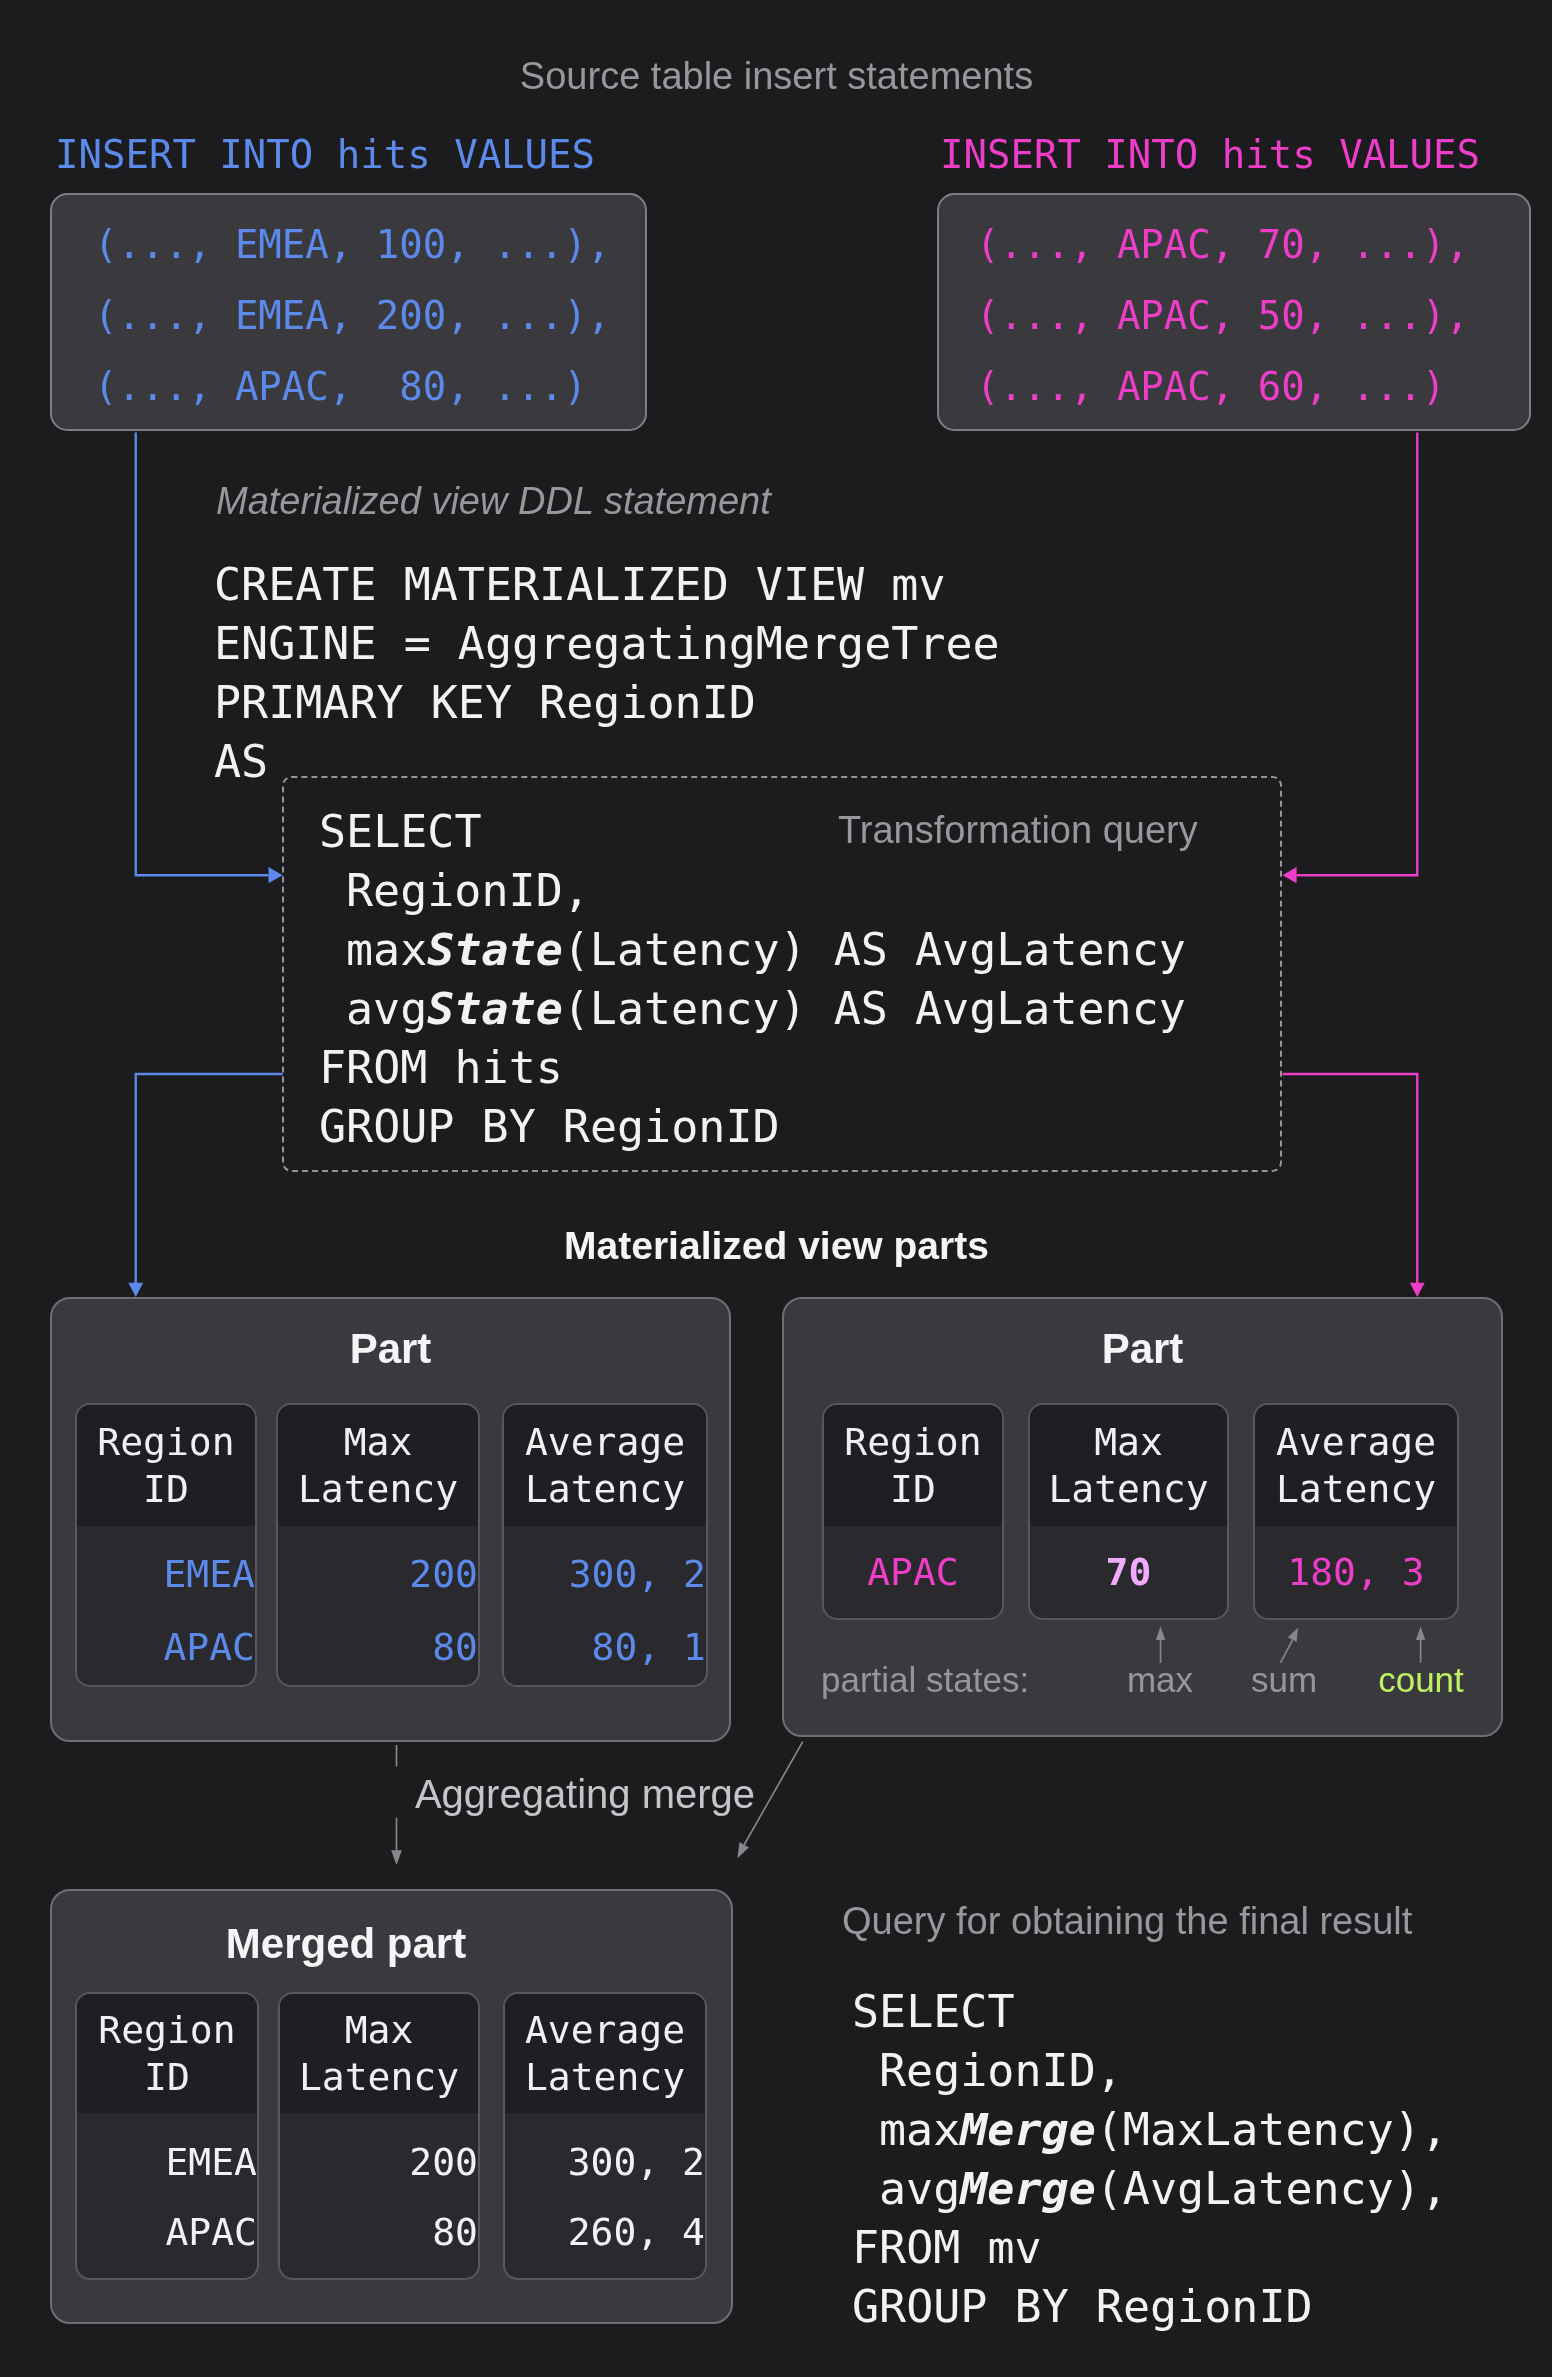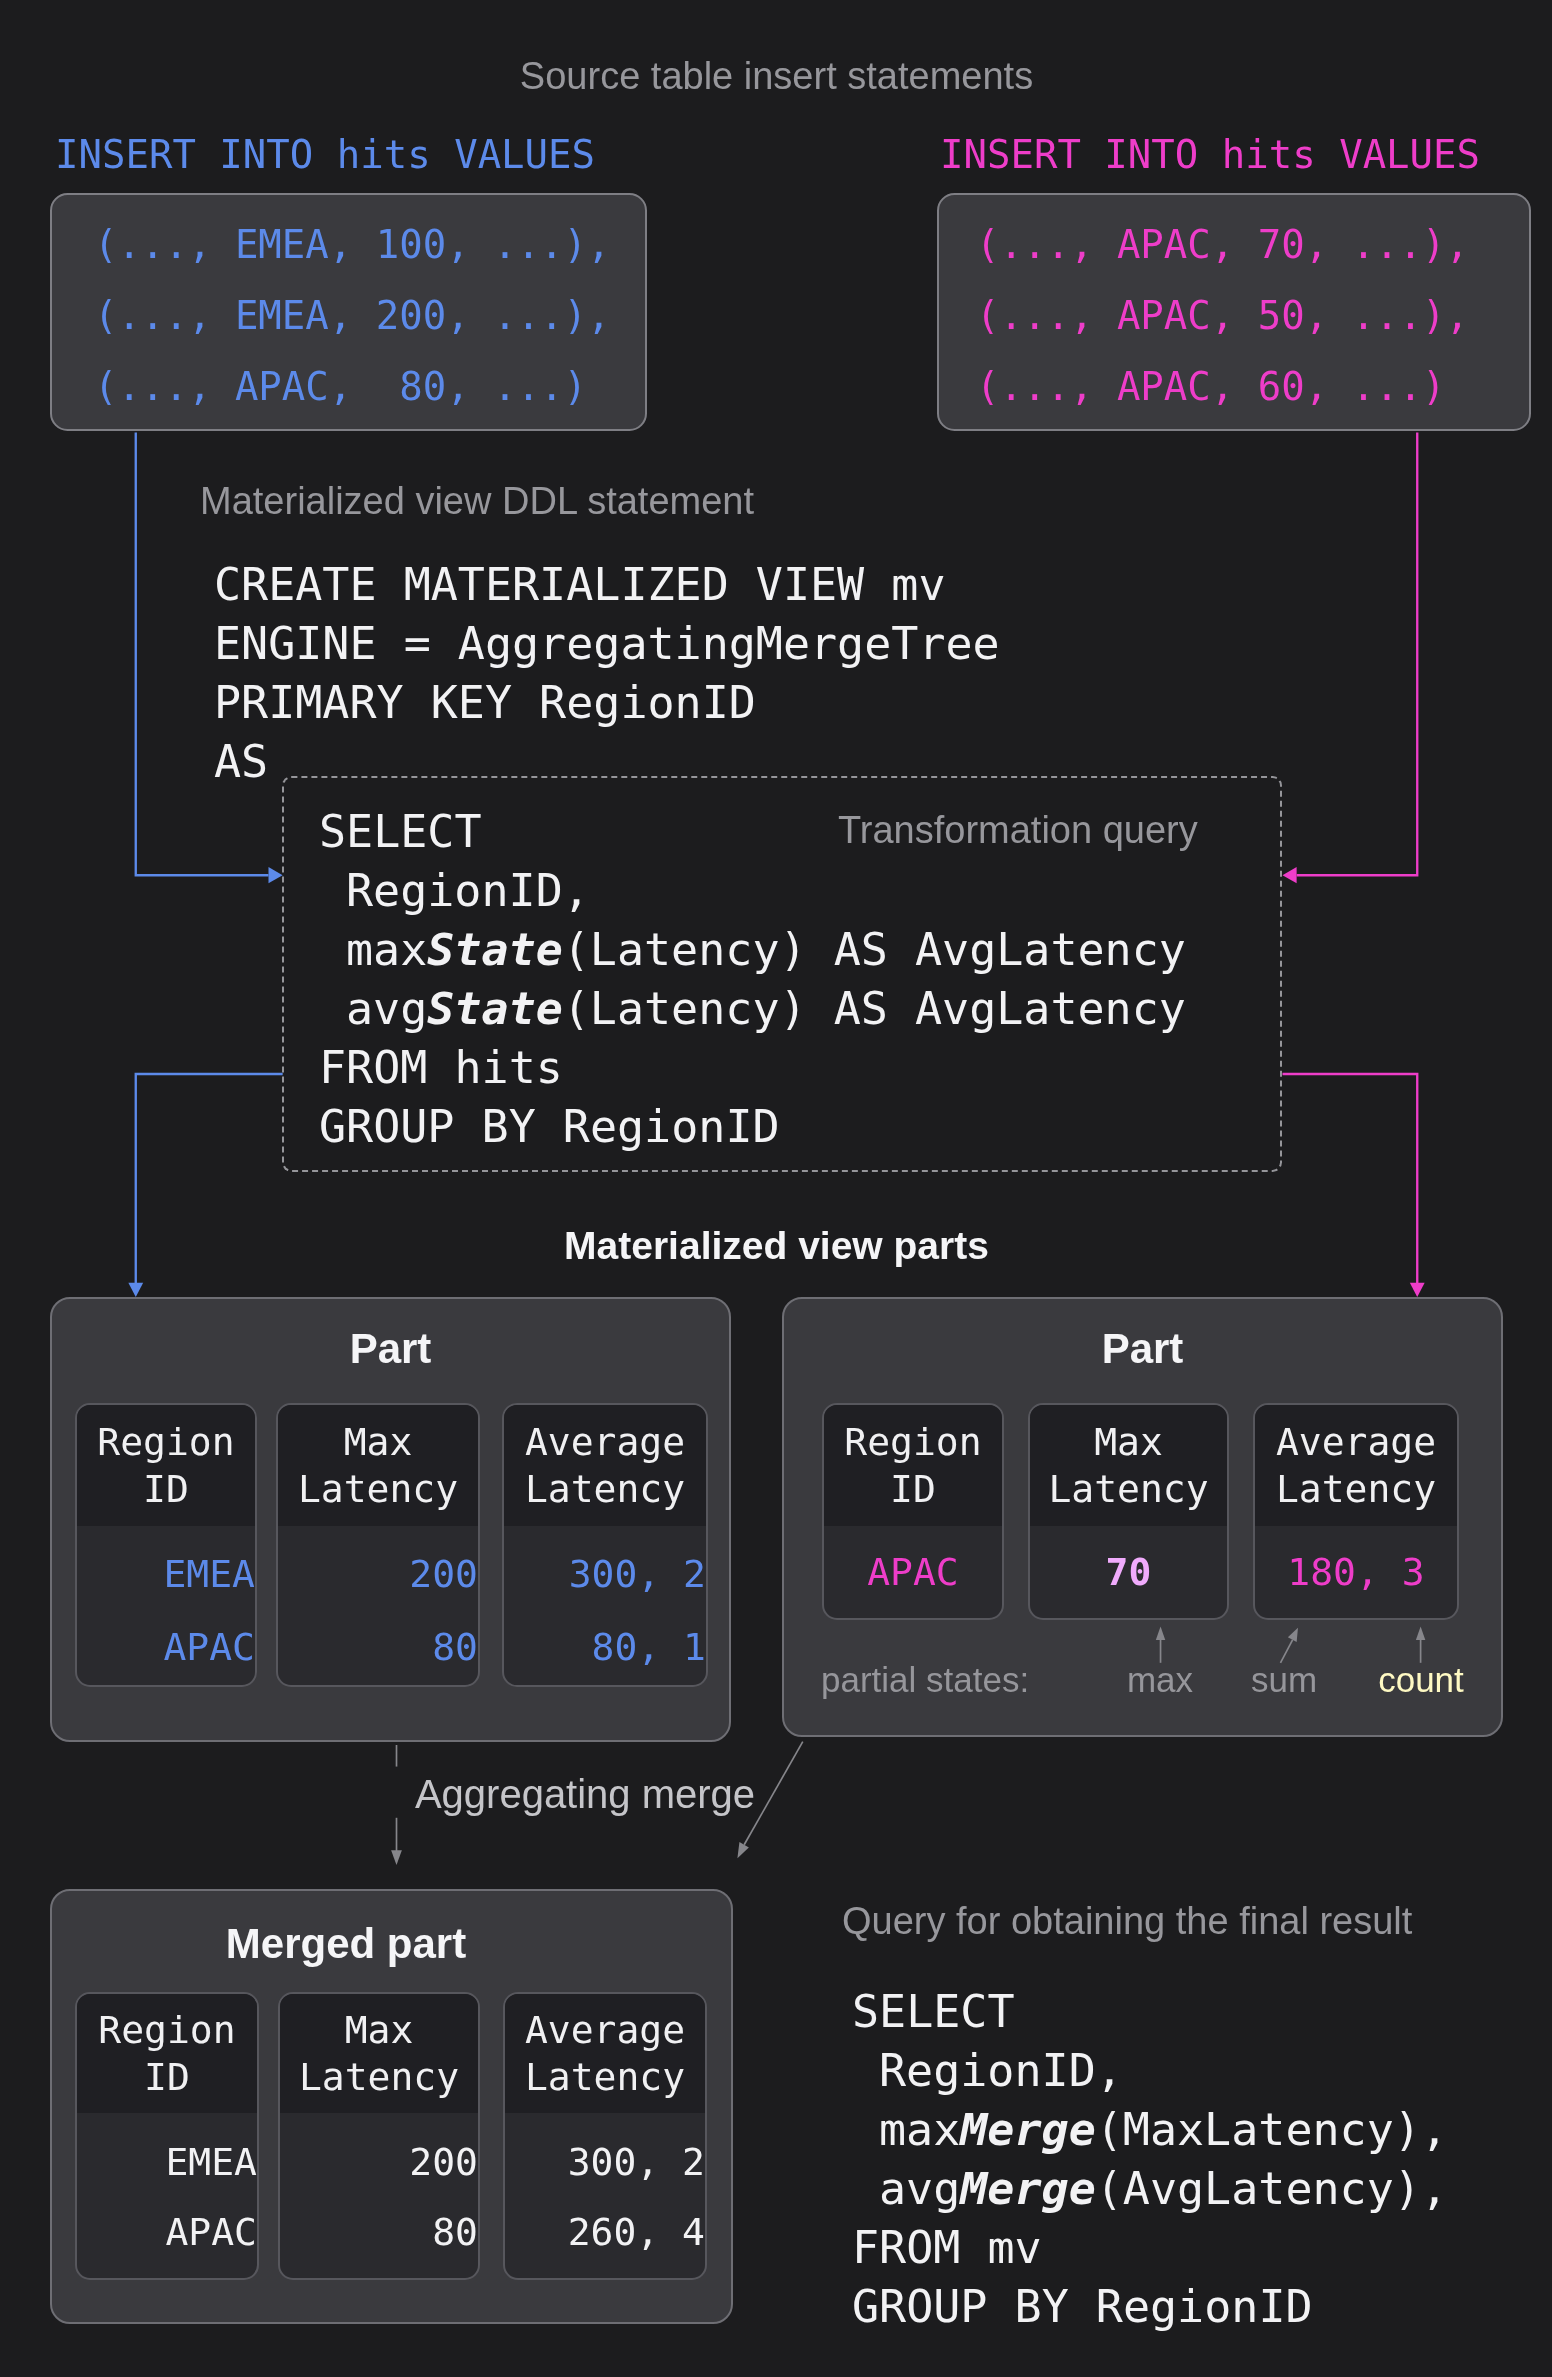--- a/index.html
+++ b/index.html
@@ -59,21 +59,21 @@
     <div class="code-line">(..., APAC,  80, ...)</div>
   </div>
 
   <div class="abs codebox" style="left:937px; top:193px; width:594px; height:238px; box-sizing:border-box;"></div>
   <div class="abs mono" style="left:976px; top:209px; font-size:39px; line-height:71px; color:#EE3DC9;">
     <div class="code-line">(..., APAC, 70, ...),</div>
     <div class="code-line">(..., APAC, 50, ...),</div>
     <div class="code-line">(..., APAC, 60, ...)</div>
   </div>
 
-  <div class="abs sans gray-title" style="left:200px; top:480px;">Materialized view DDL statement</div>
+  <div class="abs sans gray-title" style="left:216px; top:480px;font-style:italic;">Materialized view DDL statement</div>
   <div class="abs mono codetext" style="left:214px; top:555px;">
     <div class="code-line">CREATE MATERIALIZED VIEW mv</div>
     <div class="code-line">ENGINE = AggregatingMergeTree</div>
     <div class="code-line">PRIMARY KEY RegionID</div>
     <div class="code-line">AS</div>
   </div>
 
   <div class="dashedbox" style="left:282px; top:776px; width:1000px; height:396px; box-sizing:border-box;"></div>
   <div class="abs sans gray-title" style="left:838px; top:809px;">Transformation query</div>
   <div class="abs mono codetext" style="left:319px; top:802px;">
@@ -148,21 +148,21 @@
       <div>Latency</div>
     </div>
     <div class="col-body center-body" style="height:92px; color:#EE3DC9;">
       <div>180, 3</div>
     </div>
   </div>
 
   <div class="abs sans" style="left:821px; top:1661px; color:#96969B; font-size:35px; line-height:38px; white-space:nowrap;">partial states:</div>
   <div class="abs sans" style="left:1160px; transform:translateX(-50%); top:1661px; color:#96969B; font-size:35px; line-height:38px;">max</div>
   <div class="abs sans" style="left:1284px; transform:translateX(-50%); top:1661px; color:#96969B; font-size:35px; line-height:38px;">sum</div>
-  <div class="abs sans" style="left:1421px; transform:translateX(-50%); top:1661px; color:#fef9c3; font-size:35px; line-height:38px;">count</div>
+  <div class="abs sans" style="left:1421px; transform:translateX(-50%); top:1661px; color:#bef264; font-size:35px; line-height:38px;">count</div>
 
   <div class="abs sans" style="left:585px; transform:translateX(-50%); top:1772px; color:#C5C5C9; font-size:40px; line-height:44px; white-space:nowrap;">Aggregating merge</div>
 
   <div class="abs bigbox" style="left:50px; top:1889px; width:683px; height:435px; box-sizing:border-box;"></div>
   <div class="abs box-title" style="left:50px; top:1921px; width:592px;">Merged part</div>
 
   <div class="col" style="left:75px; top:1992px; width:184px; height:288px;">
     <div class="col-head" style="height:119px;">
       <div>Region</div>
       <div>ID</div>

